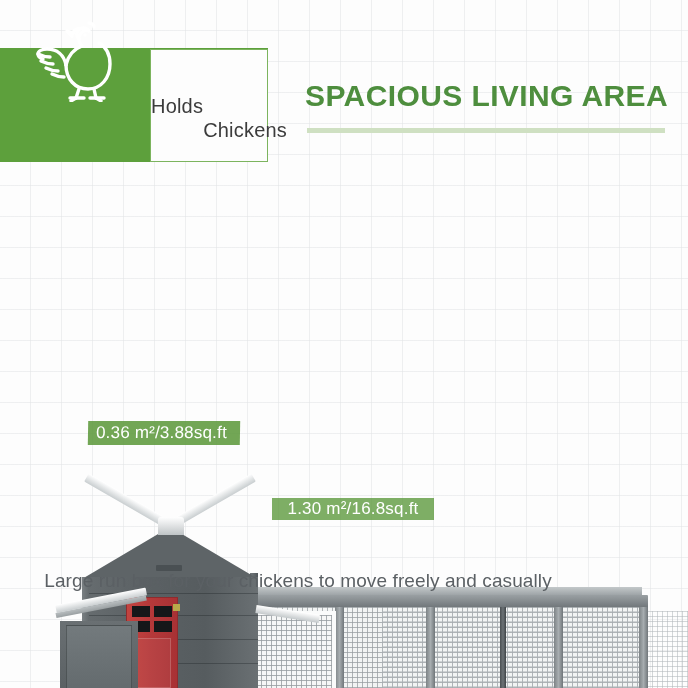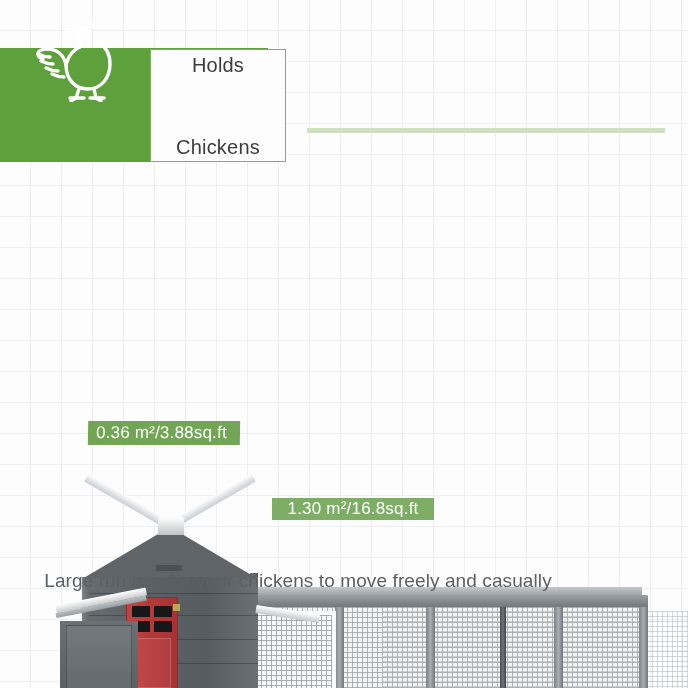--- a/index.html
+++ b/index.html
@@ -28,25 +28,25 @@
     background:#5da03c;
   }
   .hen-icon{
     position:absolute;left:26px;top:14px;
     width:112px;height:88px;
   }
   .hen-icon svg{display:block;width:100%;height:100%;}
 
   .holds-box{
     position:absolute;left:150px;top:49px;
-    width:136px;height:113px;
+    width:118px;height:113px;
     background:#fdfdfd;
     border:1.5px solid #7cb45e;
     box-sizing:border-box;
-    display:flex;flex-direction:column;
+    display:flex;flex-direction:row;
     align-items:center;justify-content:space-between;
     padding:5px 0 4px 0;
   }
   .holds-top{
     font-size:20px;color:#3c3c3c;line-height:1;
     letter-spacing:.2px;
   }
   .holds-num{
     font-size:31px;font-weight:bold;color:#4fa010;
     line-height:1;letter-spacing:1px;
@@ -322,20 +322,21 @@
       <path d="M50 84l-5 3"></path>
       <path d="M70 84l5 3"></path>
     </svg>
   </div>
 
   <div class="holds-box">
     <span class="holds-top">Holds</span>
     <span class="holds-bot">Chickens</span>
   </div>
 
+  <div class="headline">SPACIOUS LIVING AREA</div>
   <div class="headline-rule"></div>
 
   <div class="product">
 
     <div class="run">
       <div class="run-top-rail-back"></div>
       <div class="run-top-rail"></div>
 
       <div class="run-body">
         <div class="run-body-inner"></div>

